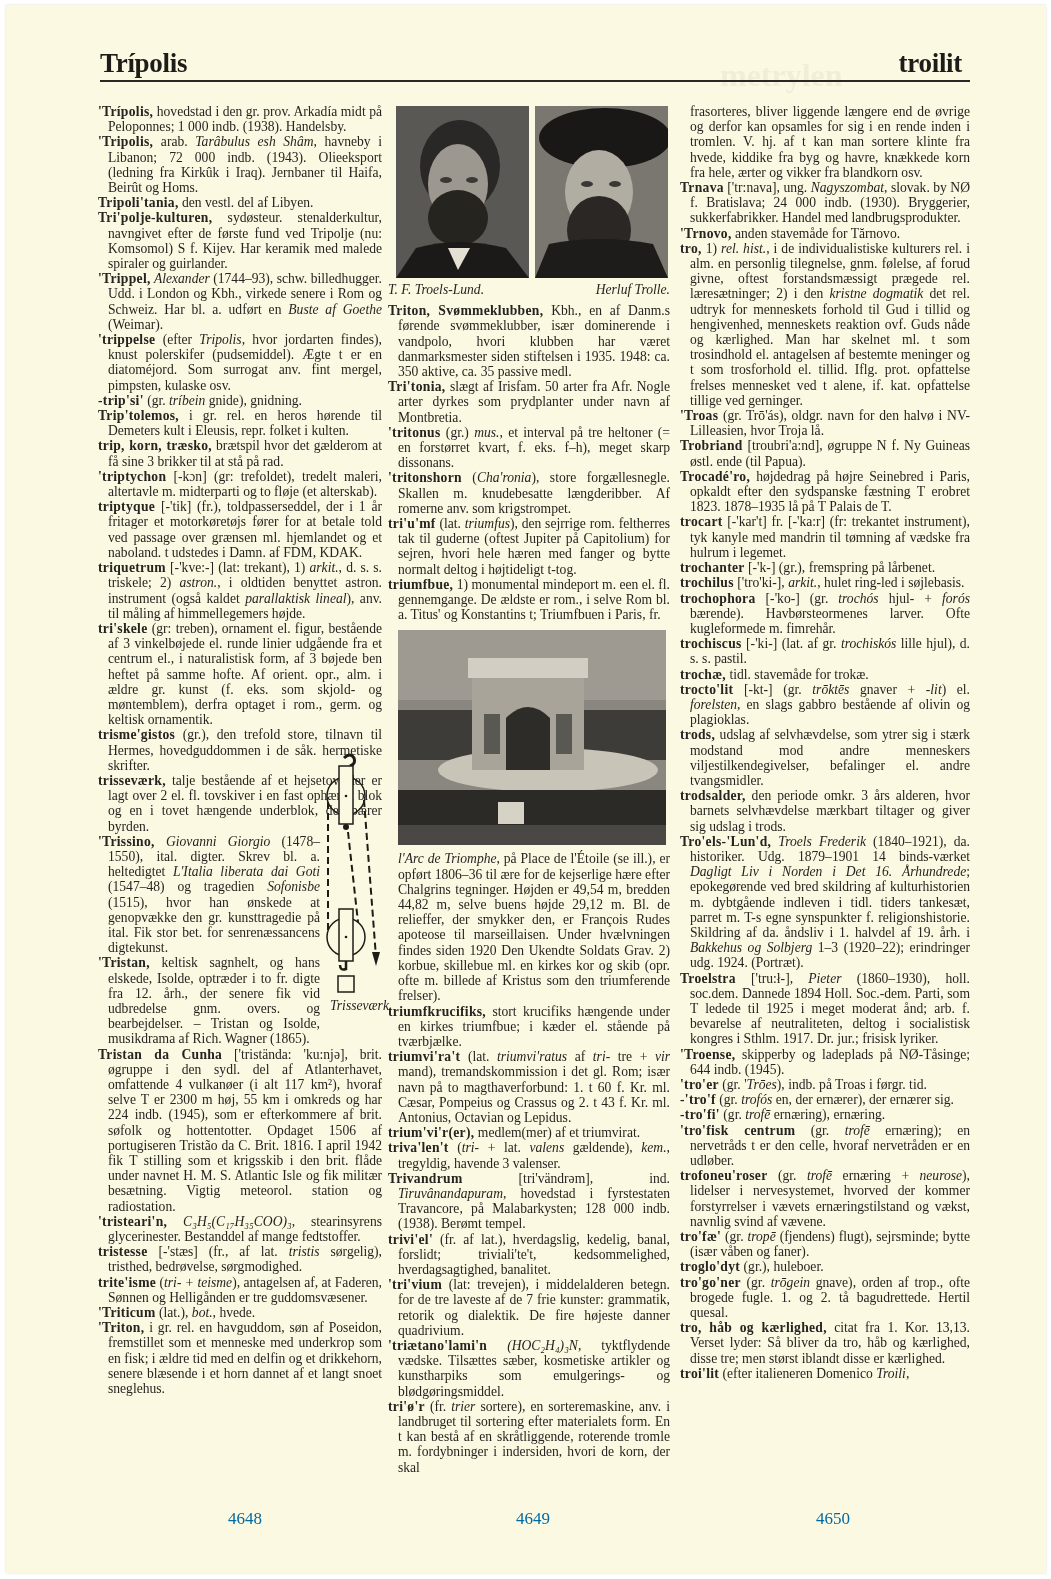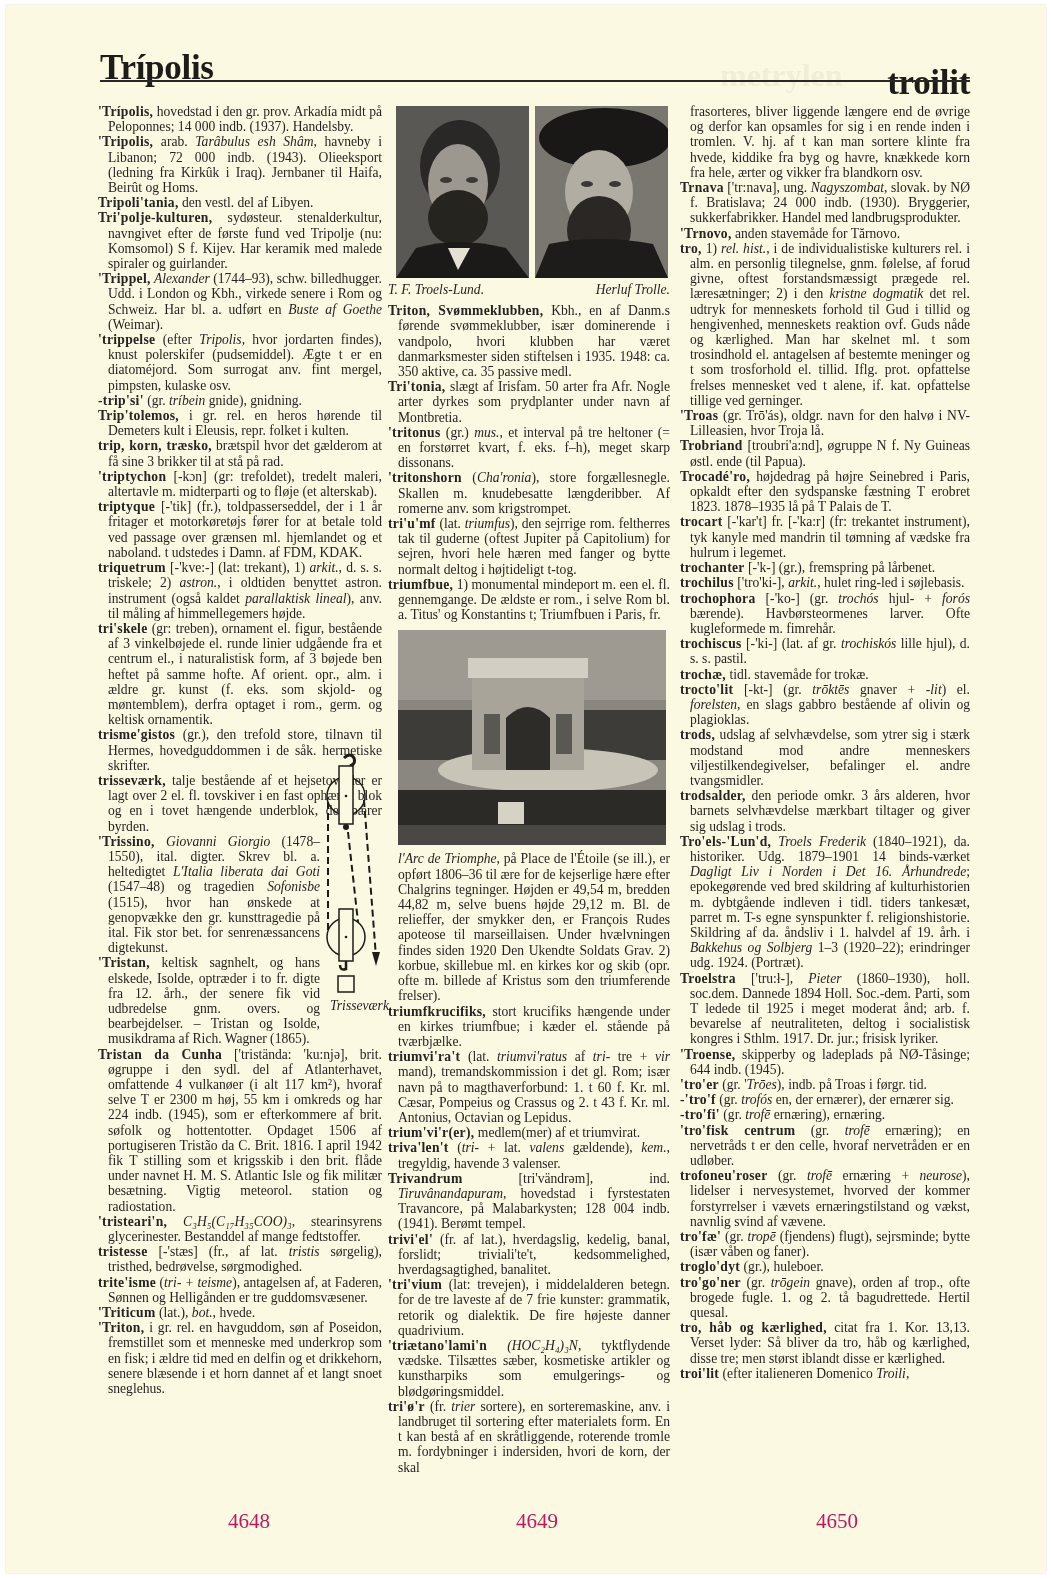--- a/index.html
+++ b/index.html
@@ -12,24 +12,24 @@
   .page {
     position: absolute; left: 6px; top: 5px; width: 1040px; height: 1568px;
     background: #fcf9e3;
     box-shadow: 0 0 2px rgba(0,0,0,0.15);
   }
   .header {
     position: absolute; left: 100px; top: 48px; width: 870px; height: 30px;
   }
   .hdr-left, .hdr-right {
     position: absolute; top: 0; font-family: "Liberation Serif", serif;
-    font-weight: bold; font-size: 35px; color: #1e1c18; letter-spacing: -0.3px;
+    font-weight: bold; font-size: 27px; color: #1e1c18; letter-spacing: -0.3px;
   }
   .hdr-left { left: 0; }
-  .hdr-right { right: 0; margin-top: 15px; }
+  .hdr-right { right: 8px; }
   .hdr-rule {
     position: absolute; left: 100px; top: 80px; width: 870px; height: 0;
     border-top: 2px solid #2a2824;
   }
   .col {
     position: absolute; top: 104px;
     font-family: "Liberation Serif", serif;
     font-size: 13.6px; line-height: 15.2px; text-align: justify;
     hyphens: manual;
   }
@@ -52,21 +52,21 @@
   }
   .arc svg { position: absolute; left: 0; top: 0; }
   .pulley-wrap { position: relative; }
   .pulley {
     position: absolute; right: 0; top: 14px; width: 60px; height: 260px;
   }
   .pulley-caption { position: absolute; right: 2px; top: 232px; font-style: italic; text-align: center; line-height: 15px; width: 50px;}
   .narrow { padding-right: 62px; }
   .pagenum {
     position: absolute; top: 1509px; font-family: "Liberation Serif", serif;
-    font-size: 21px; color: #be185d;
+    font-size: 17px; color: #0369a1;
   }
   .pn-1 { left: 228px; }
   .pn-2 { left: 516px; }
   .pn-3 { left: 816px; }
   .ghost {
     position: absolute; left: 720px; top: 36px; font-family: "Liberation Serif", serif;
     font-weight: bold; font-size: 32px; color: rgba(120,110,90,0.08); margin-top: 21px;
   }
 </style>
 </head>
@@ -77,21 +77,21 @@
 <div class="ghost">metrylen</div>
 
 <div class="header">
   <span class="hdr-left">Trípolis</span>
   <span class="hdr-right">troilit</span>
 </div>
 <div class="hdr-rule"></div>
 
 <div class="col col-1">
   <div id="c1-entries">
-      <p class="entry"><span class="hw">'Trípolis,</span><span> hovedstad i den gr. prov. Arkadía midt på Peloponnes; 14 000 indb. (1937). Handelsby.</span></p>
+      <p class="entry"><span class="hw">'Trípolis,</span><span> hovedstad i den gr. prov. Arkadía midt på Peloponnes; 1 000 indb. (1938). Handelsby.</span></p>
       <p class="entry"><span class="hw">'Tripolis,</span><span> arab. </span><span class="it">Tarâbulus esh Shâm</span><span>, havneby i Libanon; 72 000 indb. (1943). Olieeksport (ledning fra Kirkûk i Iraq). Jernbaner til Haifa, Beirût og Homs.</span></p>
       <p class="entry"><span class="hw">Tripoli'tania,</span><span> den vestl. del af Libyen.</span></p>
       <p class="entry"><span class="hw">Tri'polje-kulturen,</span><span> sydøsteur. stenalderkultur, navngivet efter de første fund ved Tripolje (nu: Komsomol) S f. Kijev. Har keramik med malede spiraler og guirlander.</span></p>
       <p class="entry"><span class="hw">'Trippel,</span><span class="it"> Alexander</span><span> (1744–93), schw. billedhugger. Udd. i London og Kbh., virkede senere i Rom og Schweiz. Har bl. a. udført en </span><span class="it">Buste af Goethe</span><span> (Weimar).</span></p>
       <p class="entry"><span class="hw">'trippelse</span><span> (efter </span><span class="it">Tripolis</span><span>, hvor jordarten findes), knust polerskifer (pudsemiddel). Ægte t er en diatoméjord. Som surrogat anv. fint mergel, pimpsten, kulaske osv.</span></p>
       <p class="entry"><span class="hw">-trip'si'</span><span> (gr. </span><span class="it">tríbein</span><span> gnide), gnidning.</span></p>
       <p class="entry"><span class="hw">Trip'tolemos,</span><span> i gr. rel. en heros hørende til Demeters kult i Eleusis, repr. folket i kulten.</span></p>
       <p class="entry"><span class="hw">trip, korn, træsko,</span><span> brætspil hvor det gælderom at få sine 3 brikker til at stå på rad.</span></p>
       <p class="entry"><span class="hw">'triptychon</span><span> [-kɔn] (gr: trefoldet), tredelt maleri, altertavle m. midterparti og to fløje (et alterskab).</span></p>
       <p class="entry"><span class="hw">triptyque</span><span> [-'tik] (fr.), toldpasserseddel, der i 1 år fritager et motorkøretøjs fører for at betale told ved passage over grænsen ml. hjemlandet og et naboland. t udstedes i Damn. af FDM, KDAK.</span></p>
@@ -190,21 +190,21 @@
     </svg>
   </div>
   <p class="entry" style="padding-left:10px;text-indent:0;">
     <span class="it">l'Arc de Triomphe</span><span>, på Place de l'Étoile (se ill.), er opført 1806–36 til ære for de kejserlige hære efter Chalgrins tegninger. Højden er 49,54 m, bredden 44,82 m, selve buens højde 29,12 m. Bl. de relieffer, der smykker den, er François Rudes apoteose til marseillaisen. Under hvælvningen findes siden 1920 Den Ukendte Soldats Grav. 2) korbue, skillebue ml. en kirkes kor og skib (opr. ofte m. billede af Kristus som den triumferende frelser).</span>
   </p>
   <div id="c2-after">
       <p class="entry"><span class="hw">triumfkrucifiks,</span><span> stort krucifiks hængende under en kirkes triumfbue; i kæder el. stående på tværbjælke.</span></p>
       <p class="entry"><span class="hw">triumvi'ra't</span><span> (lat. </span><span class="it">triumvi'ratus</span><span> af </span><span class="it">tri</span><span>- tre + </span><span class="it">vir</span><span> mand), tremandskommission i det gl. Rom; især navn på to magthaverforbund: 1. t 60 f. Kr. ml. Cæsar, Pompeius og Crassus og 2. t 43 f. Kr. ml. Antonius, Octavian og Lepidus.</span></p>
       <p class="entry"><span class="hw">trium'vi'r(er),</span><span> medlem(mer) af et triumvirat.</span></p>
       <p class="entry"><span class="hw">triva'len't</span><span> (</span><span class="it">tri-</span><span> + lat. </span><span class="it">valens</span><span> gældende), </span><span class="it">kem.</span><span>, tregyldig, havende 3 valenser.</span></p>
-      <p class="entry"><span class="hw">Trivandrum</span><span> [tri'vändrəm], ind. </span><span class="it">Tiruvânandapuram</span><span>, hovedstad i fyrstestaten Travancore, på Malabarkysten; 128 004 indb. (1941). Berømt tempel.</span></p>
+      <p class="entry"><span class="hw">Trivandrum</span><span> [tri'vändrəm], ind. </span><span class="it">Tiruvânandapuram</span><span>, hovedstad i fyrstestaten Travancore, på Malabarkysten; 128 000 indb. (1938). Berømt tempel.</span></p>
       <p class="entry"><span class="hw">trivi'el'</span><span> (fr. af lat.), hverdagslig, kedelig, banal, forslidt; triviali'te't, kedsommelighed, hverdagsagtighed, banalitet.</span></p>
       <p class="entry"><span class="hw">'tri'vium</span><span> (lat: trevejen), i middelalderen betegn. for de tre laveste af de 7 frie kunster: grammatik, retorik og dialektik. De fire højeste danner quadrivium.</span></p>
       <p class="entry"><span class="hw">'triætano'lami'n</span><span> </span><span class="it">(HOC₂H₄)₃N</span><span>, tyktflydende vædske. Tilsættes sæber, kosmetiske artikler og kunstharpiks som emulgerings- og blødgøringsmiddel.</span></p>
       <p class="entry"><span class="hw">tri'ø'r</span><span> (fr. </span><span class="it">trier</span><span> sortere), en sorteremaskine, anv. i landbruget til sortering efter materialets form. En t kan bestå af en skråtliggende, roterende tromle m. fordybninger i indersiden, hvori de korn, der skal</span></p>
     </div>
 </div>
 
 <div class="col col-3">
   <p class="entry" style="padding-left:10px;text-indent:0;">
     <span>frasorteres, bliver liggende længere end de øvrige og derfor kan opsamles for sig i en rende inden i tromlen. V. hj. af t kan man sortere klinte fra hvede, kiddike fra byg og havre, knækkede korn fra hele, ærter og vikker fra blandkorn osv.</span>

